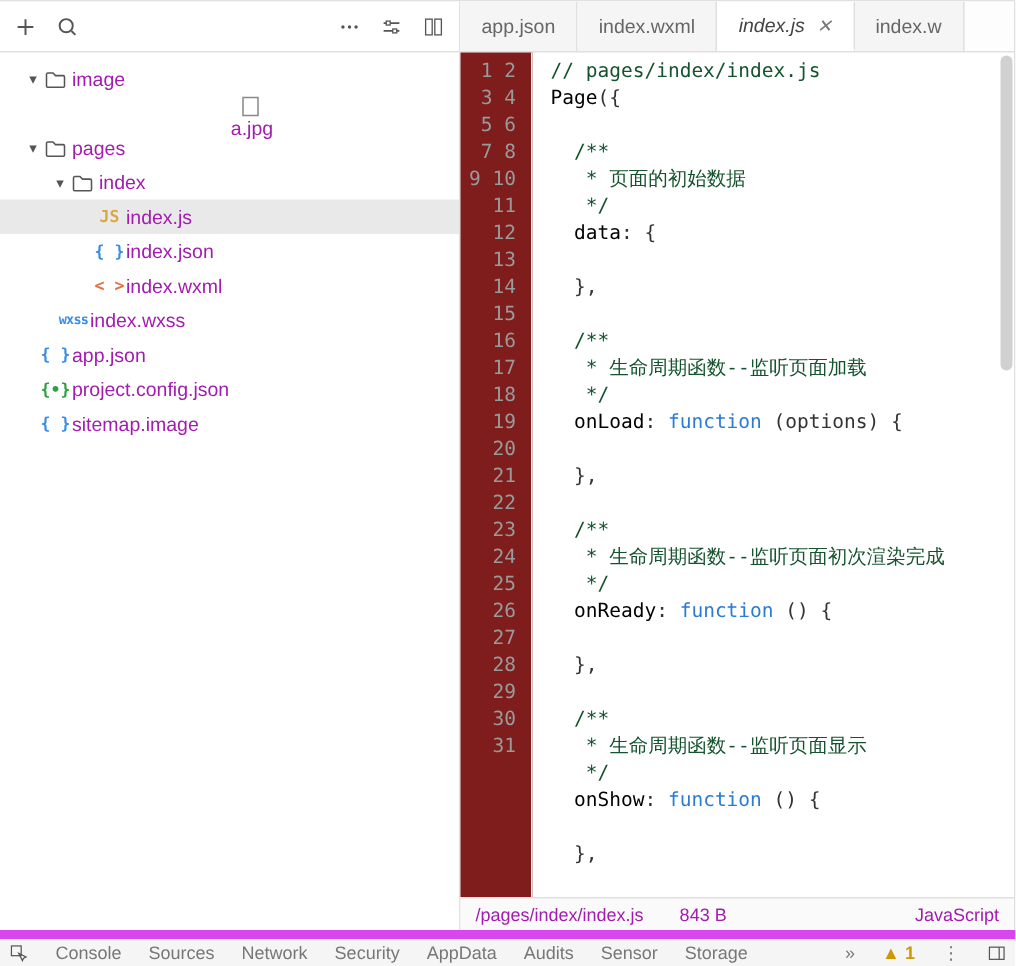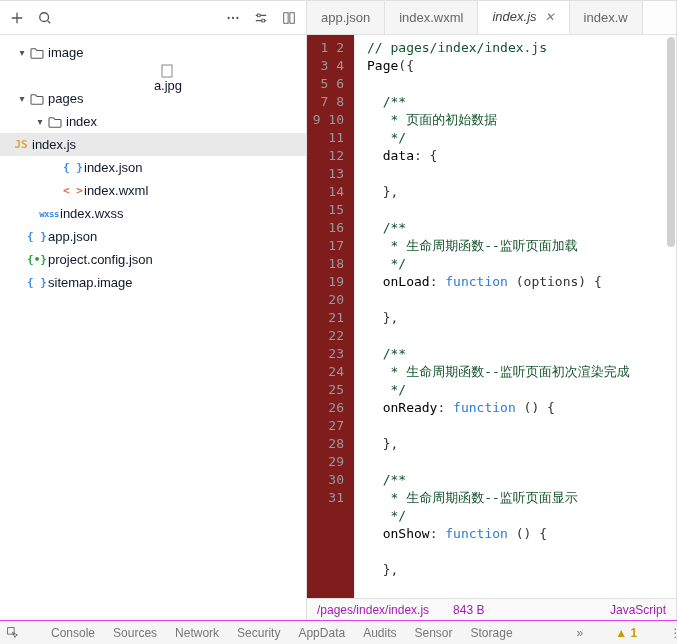--- a/index.html
+++ b/index.html
@@ -40,21 +40,21 @@
   .sidebar-top svg, .sidebar-top .ico { width:14px; height:14px; color:#555; }
   .icon-btn { display:flex; align-items:center; justify-content:center; cursor:pointer; color:#555; }
   .tree { padding-top:6px; overflow:auto; flex:1; user-select:none;}
   .tree-row {
     display:flex; align-items:center; height:23px; padding-right:6px;
     white-space:nowrap; cursor:default;
   }
   .tree-row.active { background:#e9e9e9; }
   .tree-row .chevron { width:12px; display:flex; justify-content:center; color:#555; font-size:10px;}
   .tree-row .ficon { width:18px; display:flex; justify-content:center; align-items:center; }
-  .tree-row .flabel { padding-left:2px; color:#0f172a; }
+  .tree-row .flabel { padding-left:2px; color:#a21caf; }
   .folder-svg { stroke:#555; fill:none; }
   .badge-js { font-family: Menlo, Consolas, monospace; font-size:11px; font-weight:700; color:#d9a93f; }
   .badge-json { font-family: Menlo, Consolas, monospace; font-size:11px; font-weight:700; color:#3a8ee6; }
   .badge-wxml { font-family: Menlo, Consolas, monospace; font-size:11px; font-weight:700; color:#e96b40; }
   .badge-wxss { font-family: Menlo, Consolas, monospace; font-size:9px; font-weight:700; color:#3a8ee6; letter-spacing:-0.5px;}
   .badge-config { font-family: Menlo, Consolas, monospace; font-size:11px; font-weight:700; color:#2f9e44; }
 
   
   .editor {
     flex:1; display:flex; flex-direction:column; min-width:0;
@@ -97,22 +97,22 @@
     position:absolute; right:0; top:0; width:10px; height:100%;
     background:rgba(0,0,0,0);
   }
   .minimap-thumb {
     position:absolute; right:1px; top:2px; width:8px; height:210px;
     background:rgba(0,0,0,0.18); border-radius:4px;
   }
 
   
   .bottom-panel {
-    height:24px; border-top:1px solid #d946ef; display:flex; align-items:center;
-    background:#f5f5f5; font-size:12px; color:#777; padding:1px 6px; gap:32px;
+    height:24px; border-top:6px solid #d946ef; display:flex; align-items:center;
+    background:#f5f5f5; font-size:12px; color:#777; padding:1px 6px; gap:18px;
     overflow:hidden;
   }
   .bottom-panel .bp-item { cursor:pointer; white-space:nowrap;}
   .bottom-panel .spacer { flex:1; }
   .warn { color:#cc9a00; font-weight:600;}
   .bp-icon svg { width:13px; height:13px; stroke:#666; fill:none;}
 </style>
 </head>
 <body>
 
@@ -186,21 +186,21 @@
         </div>
         <div class="tree-row" style="padding-left: 34px;">
           <span class="chevron">▾</span>
           <span class="ficon">
             <svg class="folder-svg" width="14" height="12" viewBox="0 0 16 14">
               <path d="M1 3v9a1 1 0 001 1h12a1 1 0 001-1V5a1 1 0 00-1-1H8L6 2H2a1 1 0 00-1 1z" stroke-width="1.2"></path>
             </svg>
           </span>
           <span class="flabel">index</span>
         </div>
-        <div class="tree-row active" style="">
+        <div class="tree-row active" style="padding-left: 52px;">
           <span class="chevron"></span>
           <span class="ficon">
             <span class="badge-js">JS</span>
           </span>
           <span class="flabel">index.js</span>
         </div>
         <div class="tree-row" style="padding-left: 52px;">
           <span class="chevron"></span>
           <span class="ficon">
             <span class="badge-json">{ }</span>

